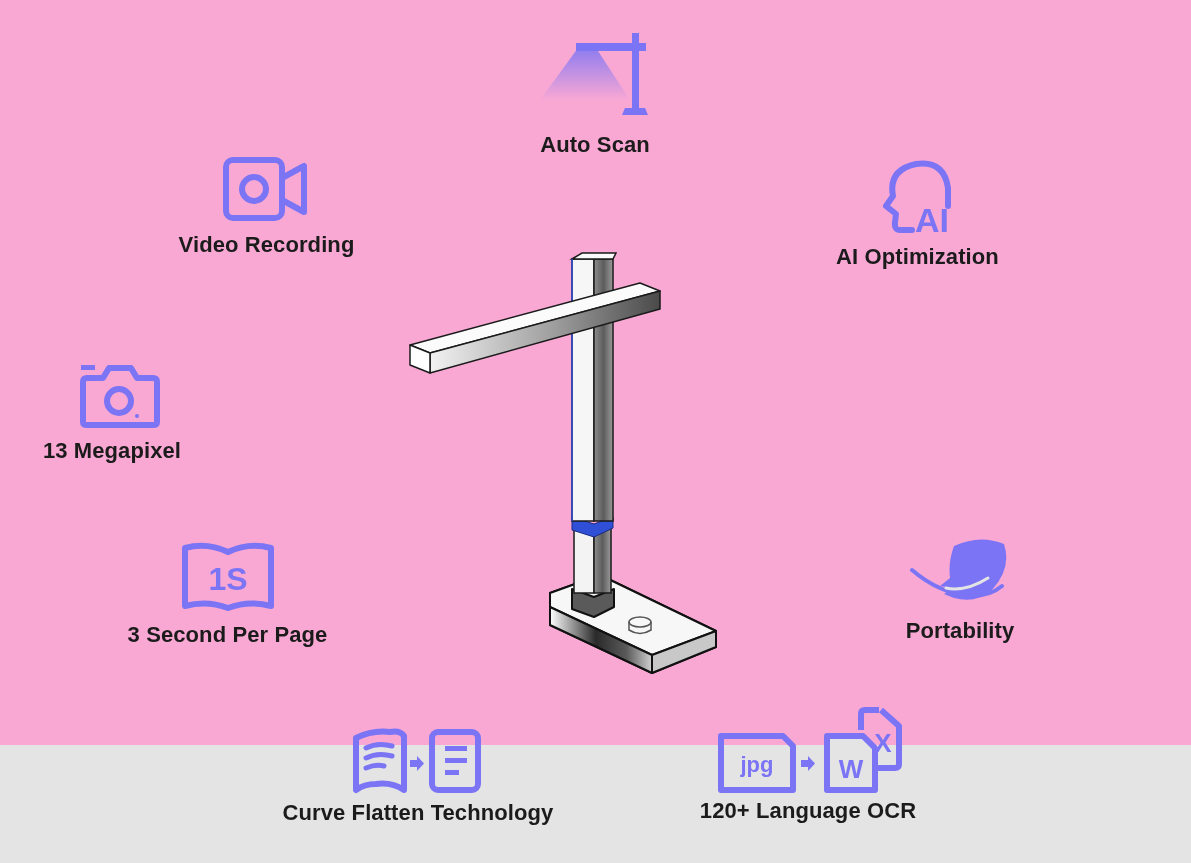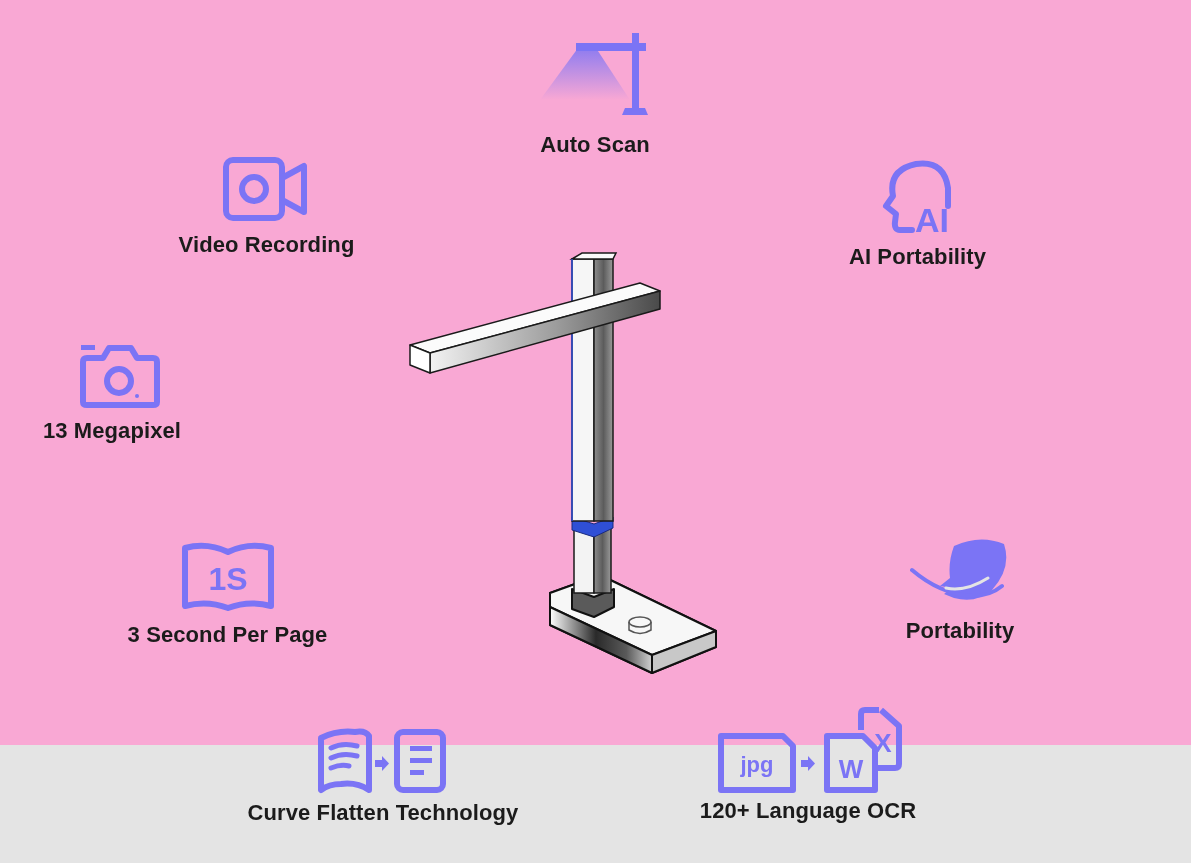--- a/index.html
+++ b/index.html
@@ -67,24 +67,24 @@
       <polyline points="60,22 82,10 82,56 60,44" fill="none" stroke="#7b74f5" stroke-width="6" stroke-linejoin="round"></polyline>
     </svg>
     <div class="label" style="margin-top:8px;">Video Recording</div>
   </div>
 
   <div class="feature" style="left:820px; top:158px; width:195px;text-align:center;">
     <svg class="icon" width="80" height="78" viewBox="0 0 80 78">
       <path d="M34,72 L22,72 Q16,72 17,64 L18,56 L8,48 L15,38 Q10,12 38,6 Q66,2 70,30 L70,48" fill="none" stroke="#7b74f5" stroke-width="6" stroke-linecap="round" stroke-linejoin="round"></path>
       <text x="54" y="74" text-anchor="middle" fill="#7b74f5" font-family="Liberation Sans, sans-serif" font-weight="bold" font-size="34">AI</text>
     </svg>
-    <div class="label" style="margin-top:8px;">AI Portability</div>
+    <div class="label" style="margin-top:8px;">AI Optimization</div>
   </div>
 
-  <div class="feature" style="left:30px; top:342px; width:180px;">
+  <div class="feature" style="left:30px; top:362px; width:180px;">
     <svg class="icon" width="82" height="66" viewBox="0 0 82 66">
       <rect x="2" y="3" width="14" height="5" fill="#7b74f5"></rect>
       <path d="M8,16 L24,16 L30,6 L52,6 L58,16 L74,16 Q78,16 78,20 L78,60 Q78,63 74,63 L8,63 Q4,63 4,60 L4,20 Q4,16 8,16 Z" fill="none" stroke="#7b74f5" stroke-width="6" stroke-linejoin="round"></path>
       <circle cx="40" cy="39" r="12" fill="none" stroke="#7b74f5" stroke-width="6"></circle>
       <circle cx="58" cy="54" r="2" fill="#7b74f5"></circle>
     </svg>
     <div class="label" style="margin-top:10px; margin-left:-16px;">13 Megapixel</div>
   </div>
 
 
@@ -98,21 +98,21 @@
 
   <div class="feature" style="left:885px; top:538px; width:150px;">
     <svg class="icon" width="100" height="70" viewBox="0 0 100 70">
       <path d="M44,8 Q70,-4 94,6 Q102,30 82,52 Q66,66 44,60 L34,56 L42,50 L30,48 L40,40 Q38,24 44,8 Z" fill="#7b74f5"></path>
       <path d="M2,32 Q30,56 62,58 Q80,58 92,48" fill="none" stroke="#7b74f5" stroke-width="4" stroke-linecap="round"></path>
       <path d="M36,50 Q56,54 78,40" fill="none" stroke="#e4e4e4" stroke-width="3" stroke-linecap="round"></path>
     </svg>
     <div class="label" style="margin-top:10px;text-align:right;">Portability</div>
   </div>
 
-  <div class="feature" style="left:227px; top:726px; width:312px;">
+  <div class="feature" style="left:262px; top:726px; width:312px;">
     <svg class="icon" width="132" height="68" viewBox="0 0 132 68">
 
       <path d="M4,12 Q20,4 38,6 Q48,4 52,10 L52,64 Q40,56 24,58 Q12,58 4,64 Z" fill="none" stroke="#7b74f5" stroke-width="6" stroke-linejoin="round"></path>
       <path d="M14,22 Q26,16 40,20" fill="none" stroke="#7b74f5" stroke-width="5" stroke-linecap="round"></path>
       <path d="M14,32 Q26,26 40,30" fill="none" stroke="#7b74f5" stroke-width="5" stroke-linecap="round"></path>
       <path d="M14,42 Q24,38 32,40" fill="none" stroke="#7b74f5" stroke-width="5" stroke-linecap="round"></path>
 
       <rect x="58" y="34" width="7" height="7" fill="#7b74f5"></rect>
       <polygon points="65,30 72,37.5 65,45" fill="#7b74f5"></polygon>
 

